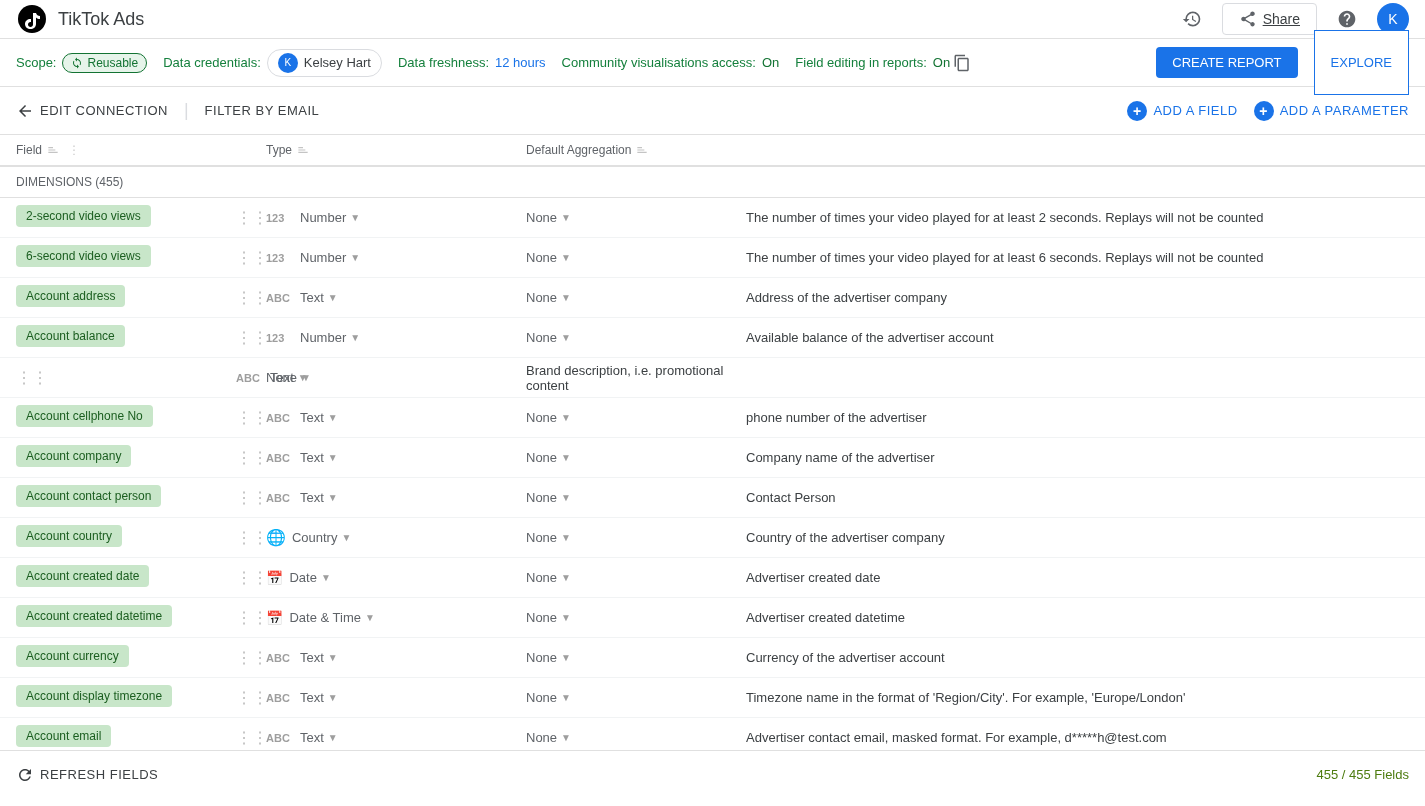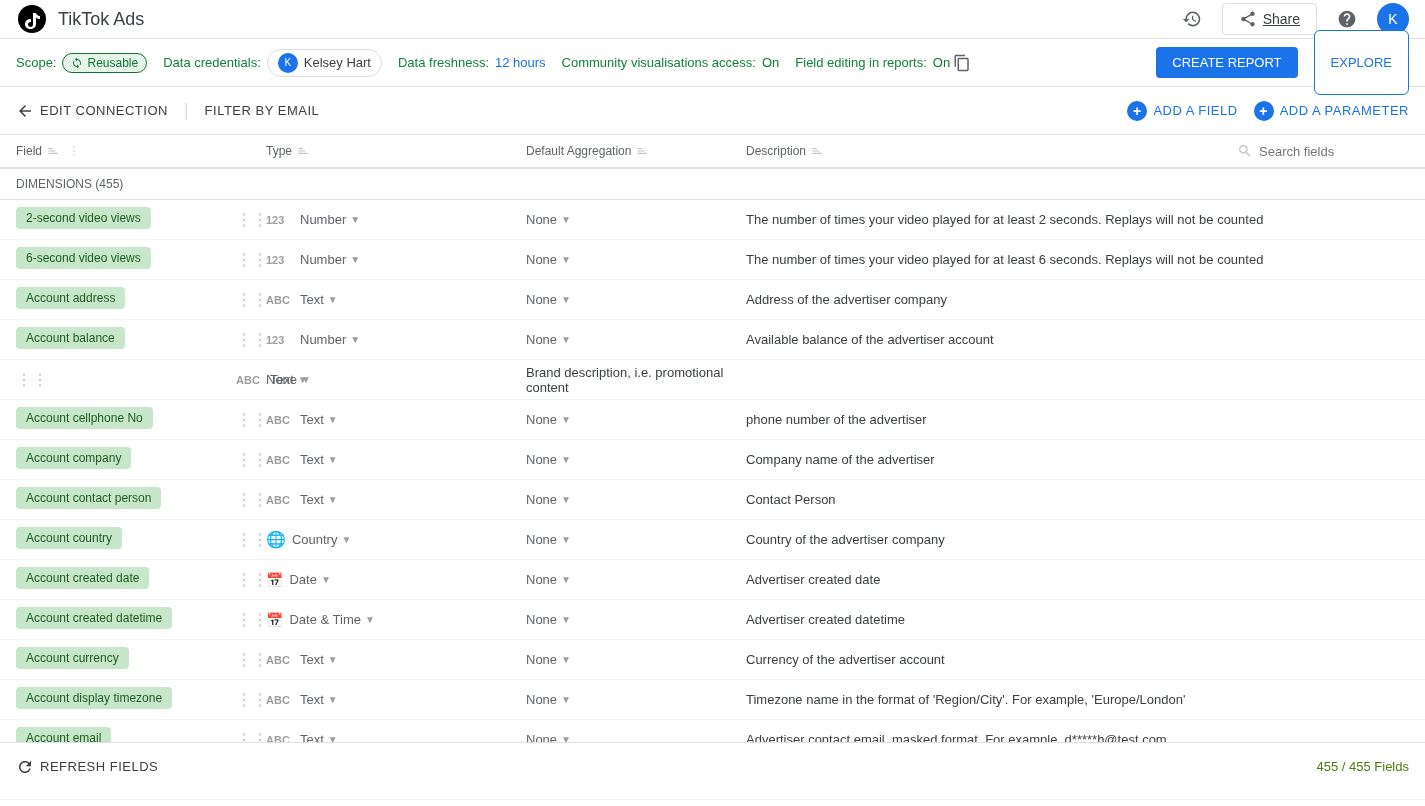--- a/index.html
+++ b/index.html
@@ -56,21 +56,21 @@
       color: white; font-size: 10px;
     }
     .link-blue { color: #1a73e8; }
     .on-green { color: #137333; font-weight: 500; }
     .create-report-btn {
       background: #1a73e8; color: white; border: none; border-radius: 4px;
       padding: 8px 16px; font-size: 13px; font-weight: 500; cursor: pointer;
       margin-left: auto;
     }
     .explore-btn {
-      background: #fff; color: #1a73e8; border: 1px solid #1a73e8; border-radius: 6px;
+      background: #fff; color: #1a73e8; border: 1px solid #1a73e8; border-radius: 0;
       padding: 24px 16px; font-size: 13px; font-weight: 500; cursor: pointer;
     }
     .copy-icon-btn {
       width: 28px; height: 28px; border: none; background: transparent;
       cursor: pointer; color: #5f6368; display: flex; align-items: center; justify-content: center;
       margin-left: -8px;
     }
 
     
     .edit-bar {
@@ -150,21 +150,21 @@
 
     .agg-cell { display: flex; align-items: center; gap: 6px; color: #5f6368; font-size: 13px; }
     .agg-dropdown { display: flex; align-items: center; gap: 4px; cursor: pointer; }
 
     .desc-cell { font-size: 13px; color: #3c4043; }
 
     
     .bottom-bar {
       display: flex; align-items: center; justify-content: space-between;
       padding: 0 16px; height: 48px; border-top: 1px solid #e0e0e0;
-      background: #fff; position: fixed; bottom: 16px; width: 100%;
+      background: #fff; position: fixed; bottom: 8px; width: 100%;
     }
     .refresh-btn {
       display: flex; align-items: center; gap: 6px;
       border: none; background: transparent; cursor: pointer;
       font-size: 13px; font-weight: 500; color: #3c4043;
       text-transform: uppercase; letter-spacing: 0.5px;
     }
     .field-count { font-size: 13px; color: #4d7c0f; }
 
     
@@ -286,34 +286,20 @@
     <svg width="14" height="14" viewBox="0 0 24 24" fill="#9e9e9e">
       <path d="M20 17H4v-2h16v2zm-4-4H4v-2h12v2zm-4-4H4V7h8v2z"></path>
     </svg>
   </div>
   <div class="col-header">
     <span>Default Aggregation</span>
     <svg width="14" height="14" viewBox="0 0 24 24" fill="#9e9e9e">
       <path d="M20 17H4v-2h16v2zm-4-4H4v-2h12v2zm-4-4H4V7h8v2z"></path>
     </svg>
   </div>
-  <div class="col-header" style="justify-content:space-between;">
-    <span style="display:flex;align-items:center;gap:4px;">
-      <span>Description</span>
-      <svg width="14" height="14" viewBox="0 0 24 24" fill="#9e9e9e">
-        <path d="M20 17H4v-2h16v2zm-4-4H4v-2h12v2zm-4-4H4V7h8v2z"></path>
-      </svg>
-    </span>
-    <div class="search-col">
-      <svg width="16" height="16" viewBox="0 0 24 24" fill="#9e9e9e">
-        <path d="M15.5 14h-.79l-.28-.27C15.41 12.59 16 11.11 16 9.5 16 5.91 13.09 3 9.5 3S3 5.91 3 9.5 5.91 16 9.5 16c1.61 0 3.09-.59 4.23-1.57l.27.28v.79l5 4.99L20.49 19l-4.99-5zm-6 0C7.01 14 5 11.99 5 9.5S7.01 5 9.5 5 14 7.01 14 9.5 11.99 14 9.5 14z"></path>
-      </svg>
-      <input class="search-input" type="text" placeholder="Search fields" style="">
-    </div>
-  </div>
 </div>
 
 <div class="dimensions-header">
   <span>DIMENSIONS (455)</span>
 </div>
 
 <div class="table-container" id="table-body">
 <div class="table-row">
       <div>
       <span class="field-chip ">2-second video views</span>

